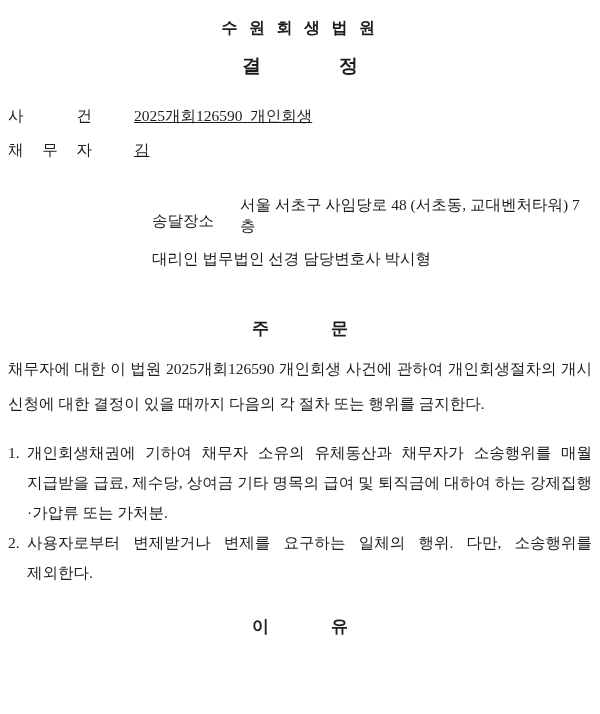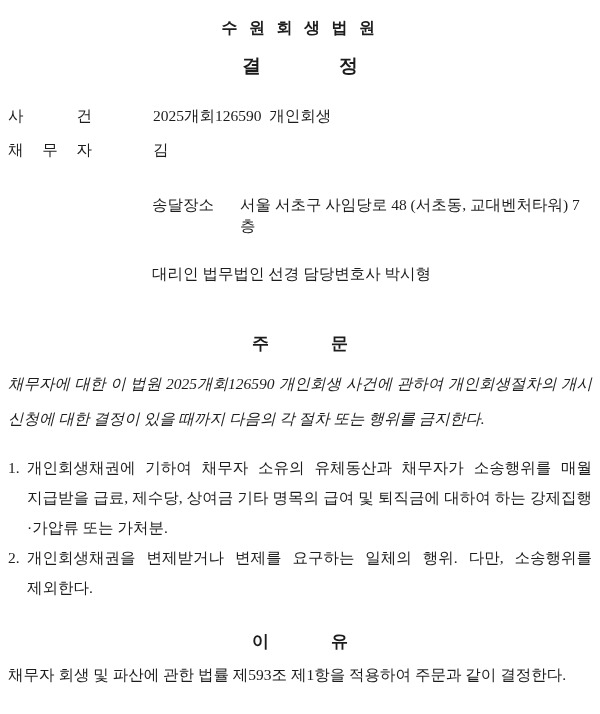--- a/index.html
+++ b/index.html
@@ -57,42 +57,42 @@
   }
   .case-row { margin-top: 27px; }
   .debtor-row { margin-top: 13px; }
   .field-label {
     display: flex;
     justify-content: space-between;
     width: 84px;
     flex-shrink: 0;
   }
   .field-value {
-    margin-left: 61px;
+    margin-left: 42px;
     white-space: pre;
+    text-decoration: underline;
   }
   
   .indent-row {
     margin-left: 144px;
     font-size: 15.5px;
     line-height: 21px;
   }
   .service-row { margin-top: 34px; display: flex; }
-  .service-label { flex-shrink: 0; }
+  .service-label { flex-shrink: 0; margin-top: 16px; }
   .service-value { margin-left: 26px; }
-  .attorney-row { margin-top: 27px; }
+  .attorney-row { margin-top: 12px; }
   
   .order-intro {
     margin-top: 12px;
     font-size: 15.5px;
     line-height: 35px;
     text-align: justify;
     text-justify: inter-word;
     word-break: keep-all;
-    font-style: italic;
   }
   .order-list {
     margin-top: 17px;
     font-size: 15.5px;
     line-height: 30px;
   }
   .order-item { display: flex; }
   .item-marker {
     width: 19px;
     flex-shrink: 0;
@@ -156,24 +156,23 @@
 
   <div class="order-intro">채무자에 대한 이 법원 2025개회126590 개인회생 사건에 관하여 개인회생절차의 개시 신청에 대한 결정이 있을 때까지 다음의 각 절차 또는 행위를 금지한다.</div>
 
   <div class="order-list">
     <div class="order-item">
       <span class="item-marker">1.</span>
       <span class="item-text">개인회생채권에 기하여 채무자 소유의 유체동산과 채무자가 소송행위를 매월 지급받을 급료, 제수당, 상여금 기타 명목의 급여 및 퇴직금에 대하여 하는 강제집행·가압류 또는 가처분.</span>
     </div>
     <div class="order-item">
       <span class="item-marker">2.</span>
-      <span class="item-text">개인회생채권을 변제받거나 변제를 요구하는 일체의 행위. 다만, 소송행위를 제외한다.</span>
+      <span class="item-text">사용자로부터 변제받거나 변제를 요구하는 일체의 행위. 다만, 소송행위를 제외한다.</span>
     </div>
   </div>
 
   <div class="spread-heading section-heading reason-heading">
     <span>이</span>
     <span>유</span>
   </div>
 
-  <div class="reason-text">채무자 회생 및 파산에 관한 법률 제593조 제1항을 적용하여 주문과 같이 결정한다.</div>
 
 </div>
 
 </body></html>

